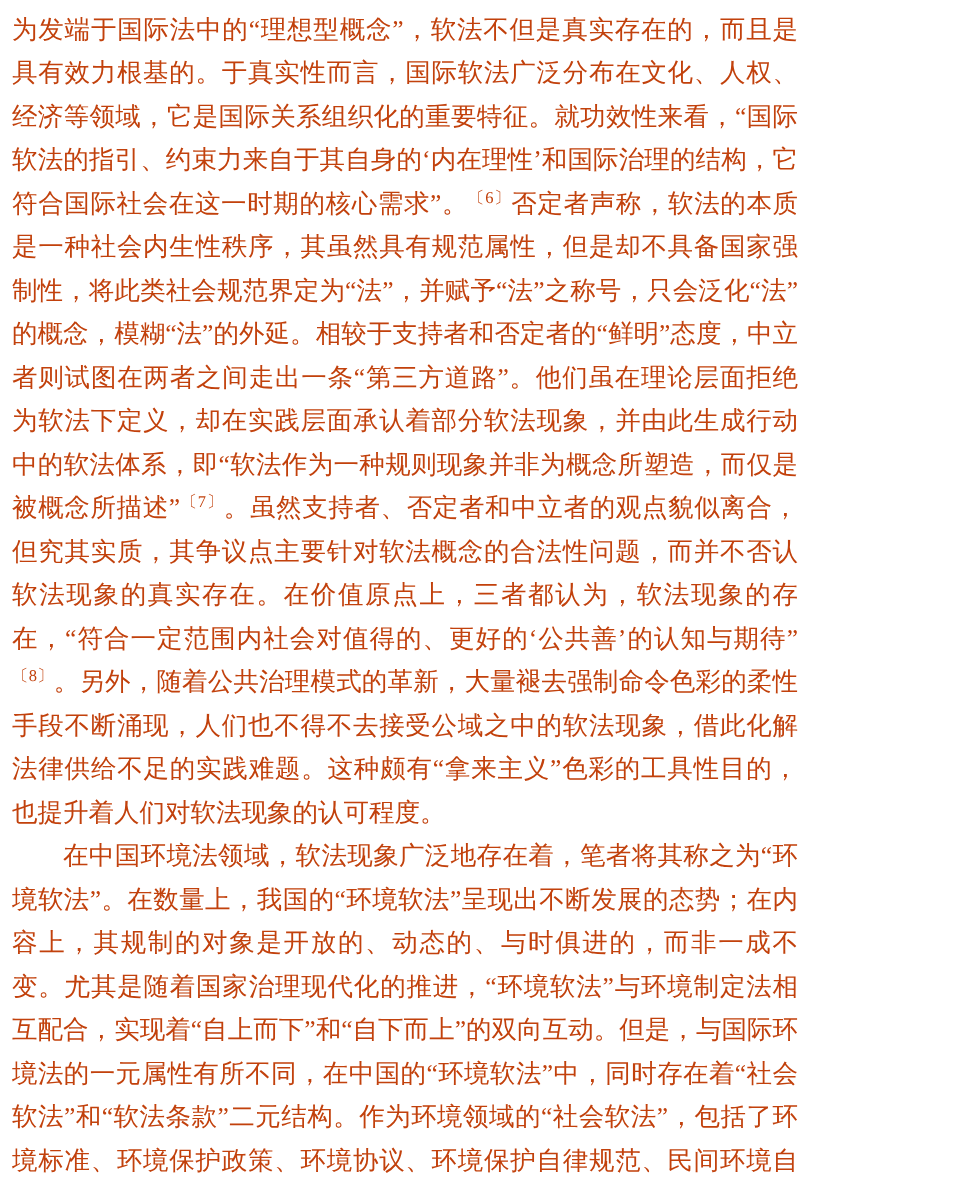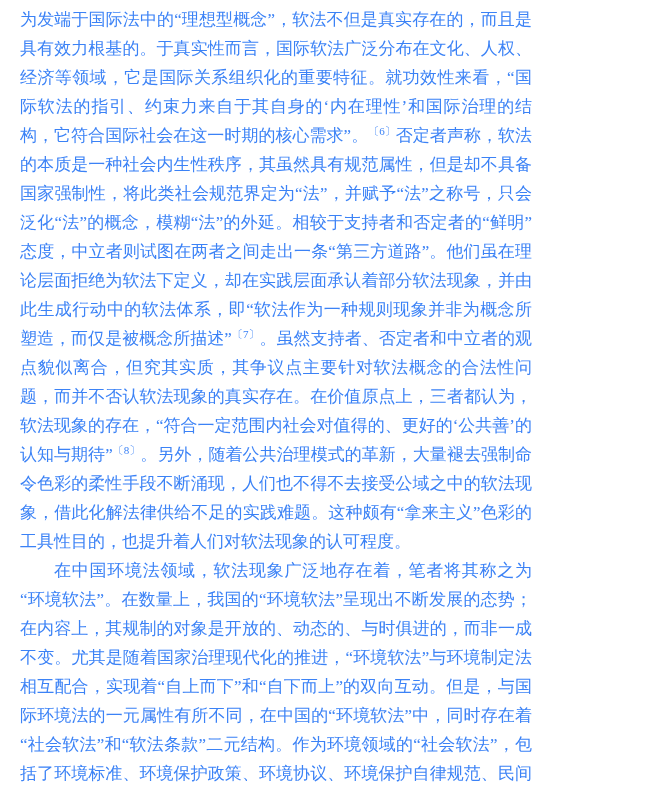--- a/index.html
+++ b/index.html
@@ -5,23 +5,23 @@
   html, body {
     margin: 0;
     padding: 0;
     background: #ffffff;
   }
   .page {
     box-sizing: border-box;
     width: 540px;
     height: 788px;
     margin: 0;
-    padding: 5px 8px 0 20px;
+    padding: 5px 8px 0 8px;
     background: #ffffff;
-    color: #3b82f6;
+    color: #c2410c;
     font-family: "Liberation Serif", "DejaVu Serif", serif;
     font-size: 17px;
     line-height: 29px;
     text-align: justify;
     overflow: hidden;
   }
   .para {
     margin: 0;
     padding: 0;
   }

